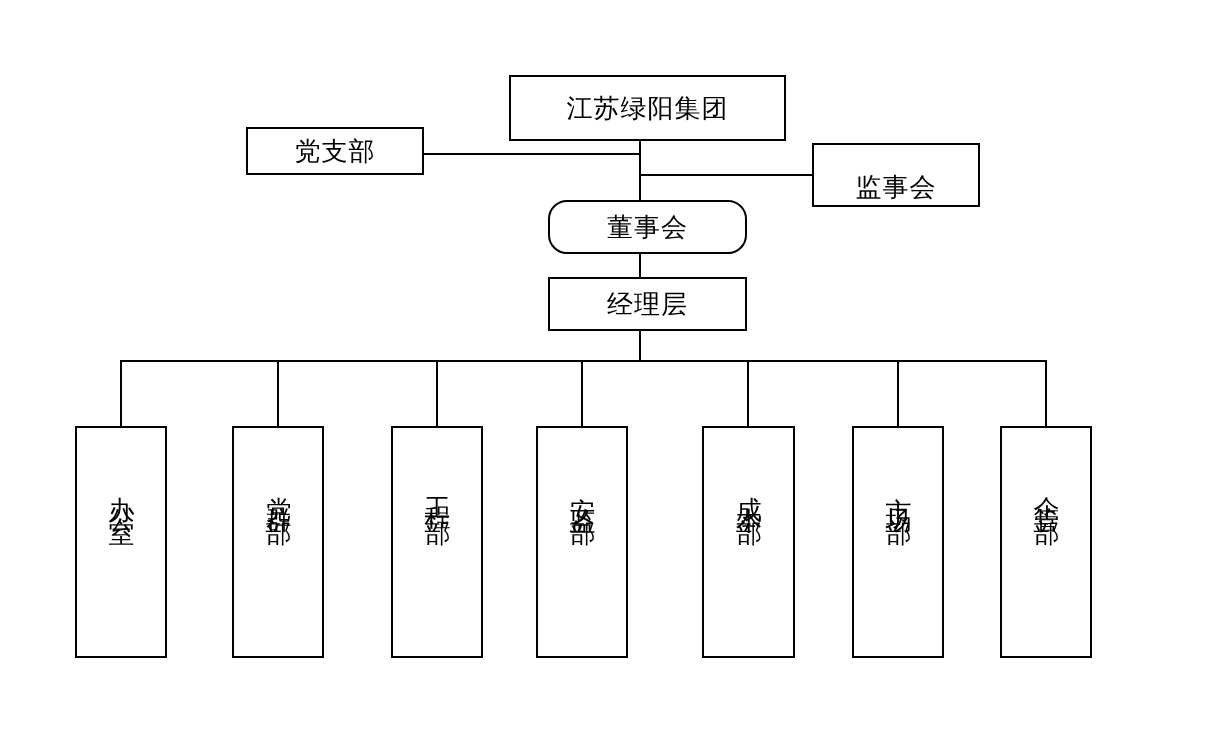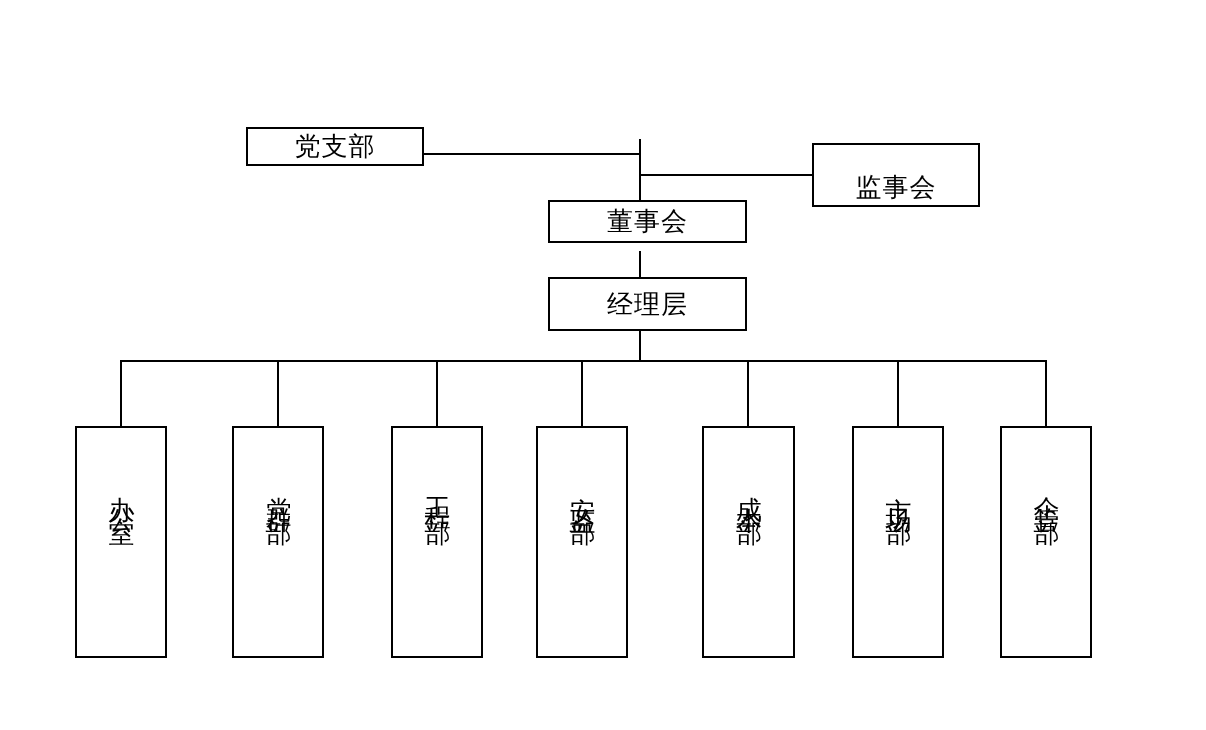--- a/index.html
+++ b/index.html
@@ -38,23 +38,23 @@
     margin-top: 48px;
     font-size: 26px;
   }
   .line {
     position: absolute;
     background: #000000;
   }
 
   
   .pos-title      { left: 509px; top: 75px;  width: 277px; height: 66px; }
-  .pos-party      { left: 246px; top: 127px; width: 178px; height: 39px; text-align: center; }
+  .pos-party      { left: 246px; top: 127px; width: 178px; height: 48px; text-align: center; }
   .pos-supervisor { left: 812px; top: 143px; width: 168px; height: 64px; align-items: flex-end; }
-  .pos-board      { left: 548px; top: 200px; width: 199px; height: 43px; }
+  .pos-board      { left: 548px; top: 200px; width: 199px; height: 54px; border-radius: 19px; }
   .pos-mgmt       { left: 548px; top: 277px; width: 199px; height: 54px; }
 
   .pos-dept1 { left: 75px;   top: 426px; width: 92px; height: 232px; }
   .pos-dept2 { left: 232px;  top: 426px; width: 92px; height: 232px; }
   .pos-dept3 { left: 391px;  top: 426px; width: 92px; height: 232px; }
   .pos-dept4 { left: 536px;  top: 426px; width: 92px; height: 232px; }
   .pos-dept5 { left: 702px;  top: 426px; width: 93px; height: 232px; }
   .pos-dept6 { left: 852px;  top: 426px; width: 92px; height: 232px; }
   .pos-dept7 { left: 1000px; top: 426px; width: 92px; height: 232px; }
 
@@ -85,20 +85,23 @@
   <div class="line ln-mgmt-bus"></div>
   <div class="line ln-bus"></div>
   <div class="line ln-drop1"></div>
   <div class="line ln-drop2"></div>
   <div class="line ln-drop3"></div>
   <div class="line ln-drop4"></div>
   <div class="line ln-drop5"></div>
   <div class="line ln-drop6"></div>
   <div class="line ln-drop7"></div>
 
+  <div class="node pos-title">
+    <span>江苏绿阳集团</span>
+  </div>
 
   <div class="node pos-party">
     <span>党支部</span>
   </div>
 
   <div class="node pos-supervisor">
     <span>监事会</span>
   </div>
 
   <div class="node pos-board">

